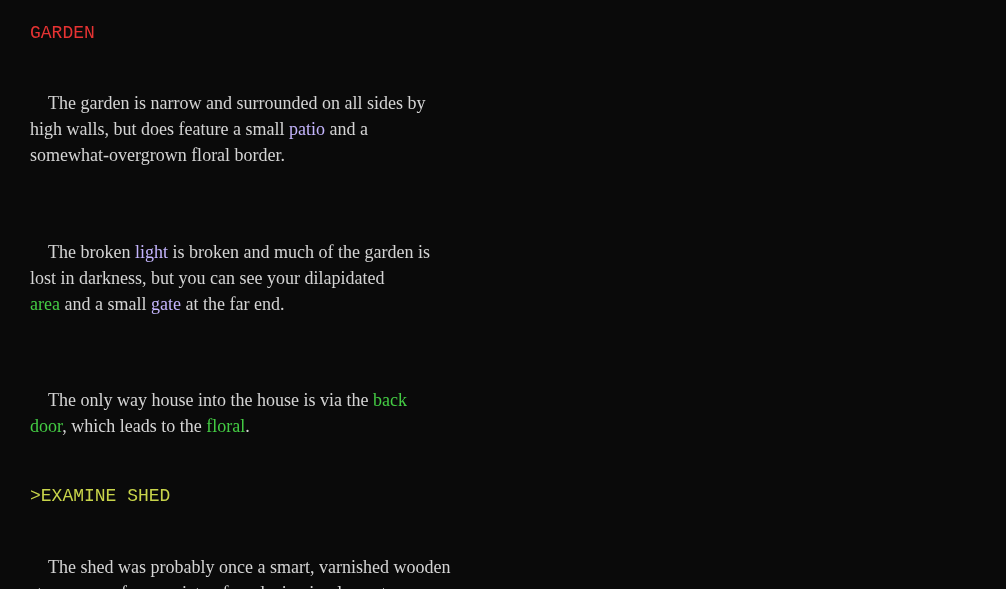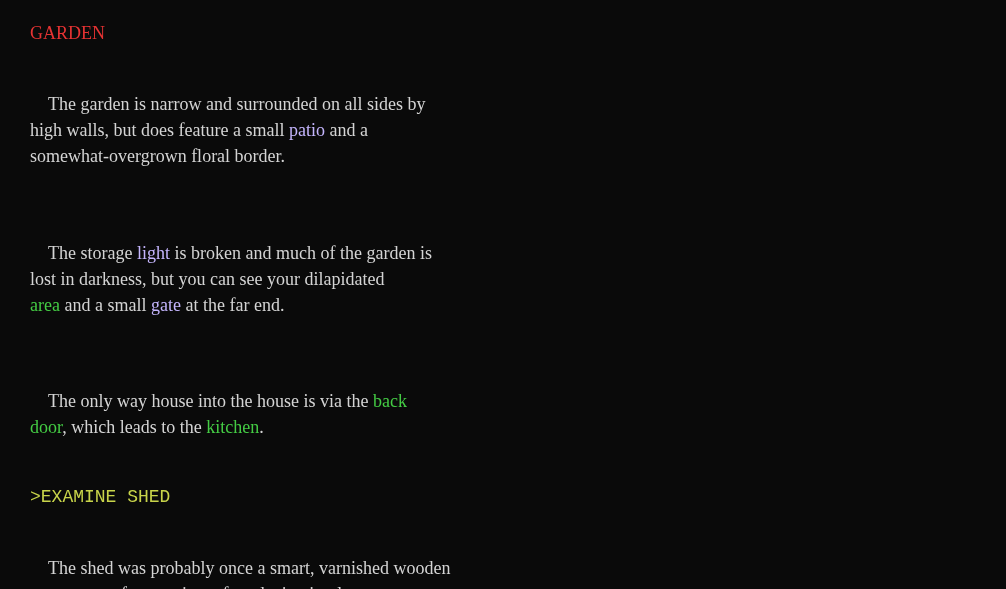--- a/index.html
+++ b/index.html
@@ -20,21 +20,21 @@
       color: #d4d4d4;
     }
 
     .terminal-text {
       color: #d4d4d4;
       white-space: pre-wrap;
       word-break: break-word;
       font-family: Liberation Serif, serif;
     }
 
-    .red { color: #e63333; font-family: Liberation Serif, serif; }
+    .red { color: #e63333; }
     .yellow-green { color: #c4b5fd; }
     .green { color: #44cc44; }
     .command-line { color: #c8d44a; }
 
     .section {
       margin-bottom: 18px;
     }
 
     @keyframes blink {
       50% { opacity: 0; }
@@ -49,28 +49,28 @@
     <span class="red">GARDEN</span>
   </div>
 
   <div class="section terminal-text">
     <span>The garden is narrow and surrounded on all sides by
 high walls, but does feature a small </span><span class="yellow-green">patio</span><span> and a
 somewhat-overgrown floral border.</span>
   </div>
 
   <div class="section terminal-text">
-    <span>The storage </span><span class="yellow-green">light</span><span> is broken and much of the garden is
+    <span>The broken </span><span class="yellow-green">light</span><span> is broken and much of the garden is
 lost in darkness, but you can see your dilapidated
 </span><span class="green">area</span><span> and a small </span><span class="yellow-green">gate</span><span> at the far end.</span>
   </div>
 
   <div class="section terminal-text">
     <span>The only way house into the house is via the </span><span class="green">back
-door</span><span>, which leads to the </span><span class="green">kitchen</span><span>.</span>
+door</span><span>, which leads to the </span><span class="green">floral</span><span>.</span>
   </div>
 
   <div class="section">
     <span class="command-line">&gt;EXAMINE SHED</span>
   </div>
 
   <div class="section terminal-text">
     <span>The shed was probably once a smart, varnished wooden
 storage area for a variety of gardening implements,
 but that was long before you moved in.</span>

